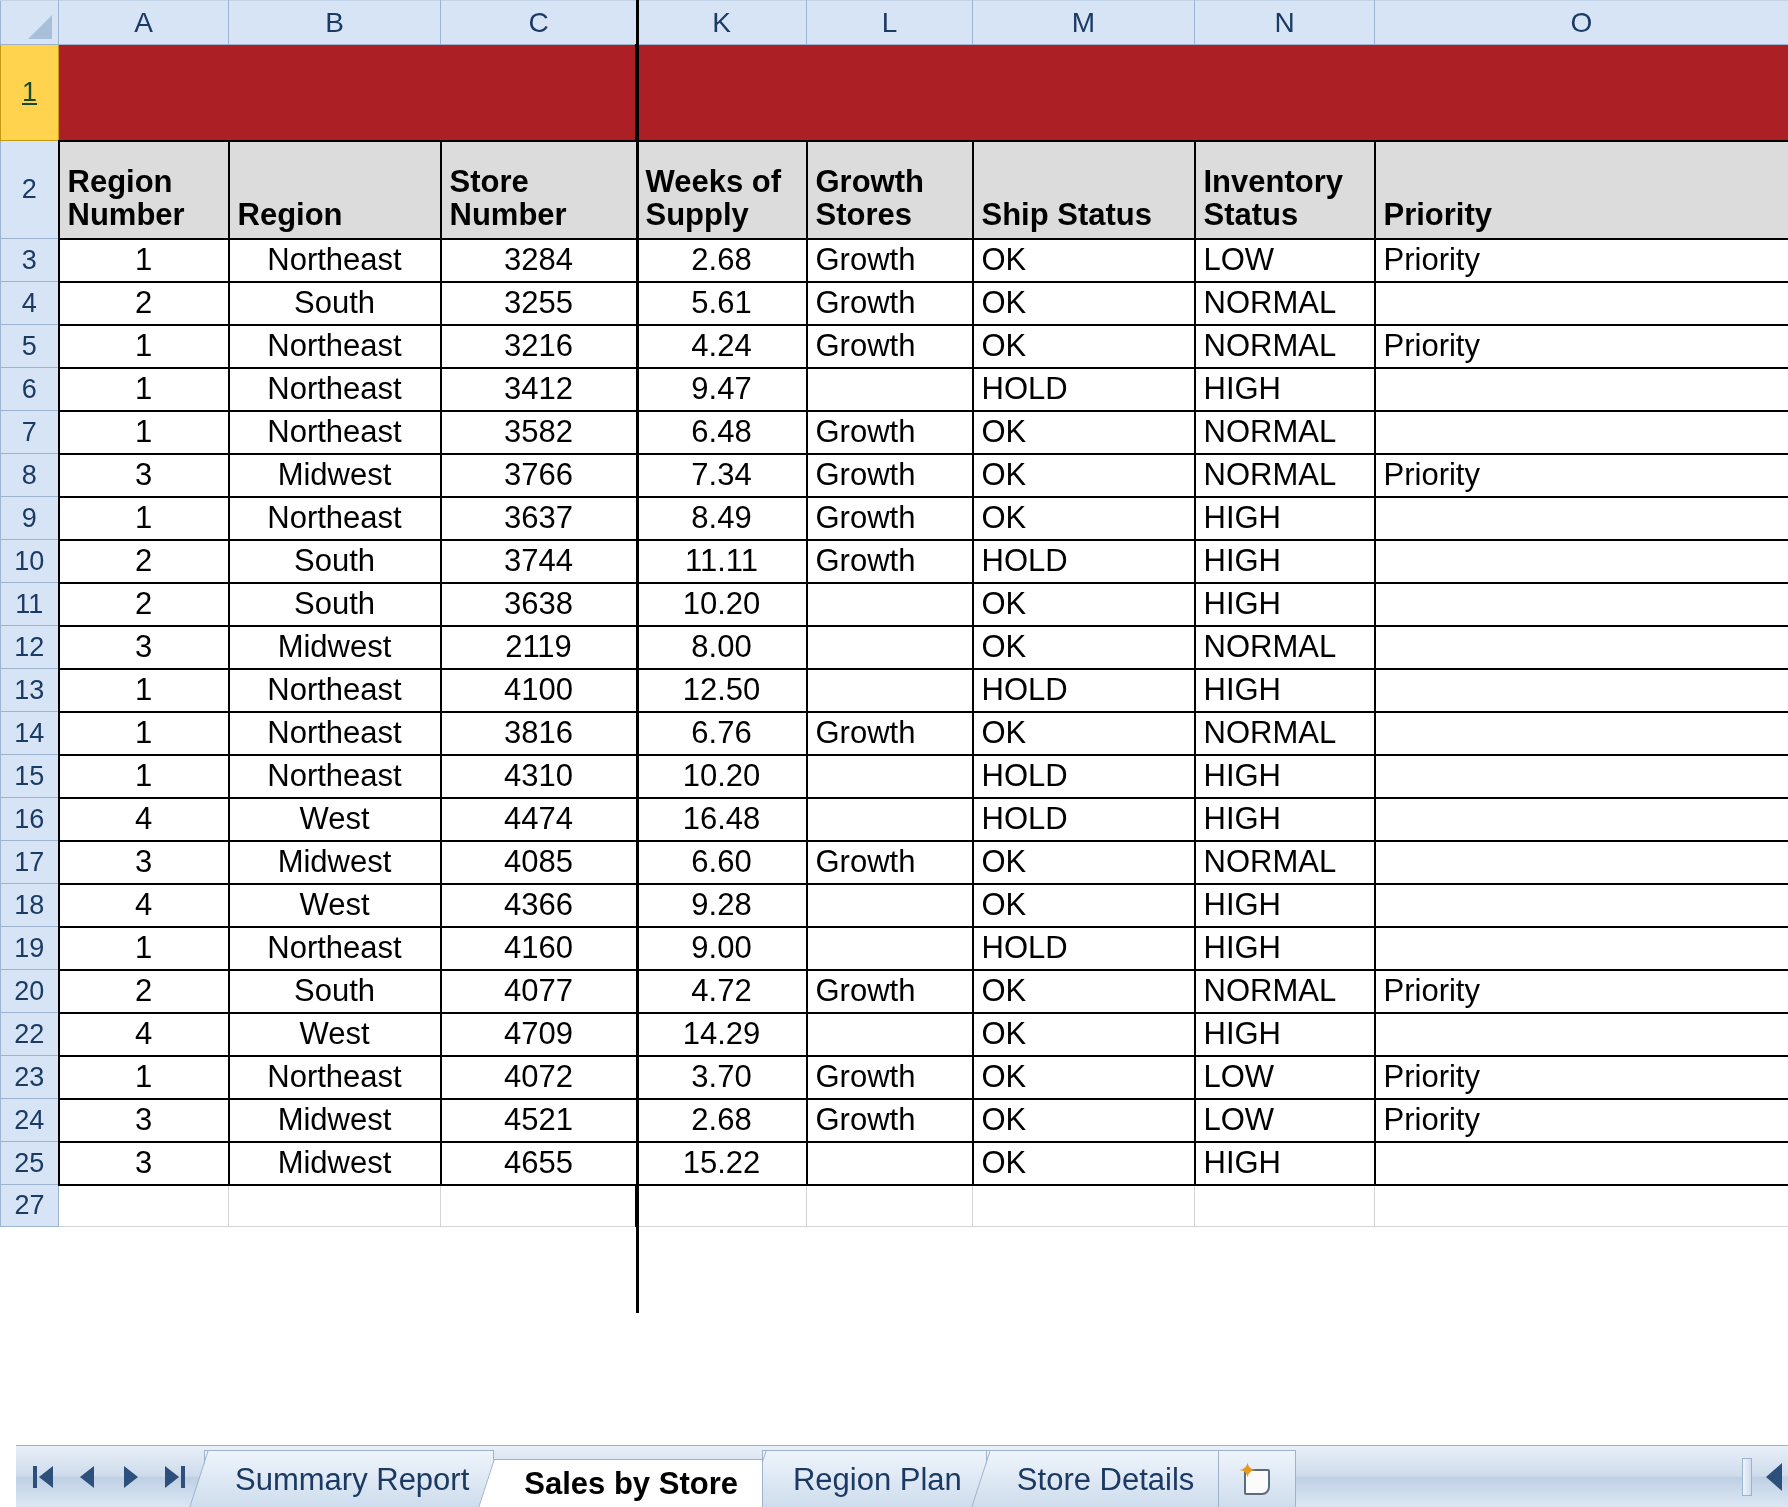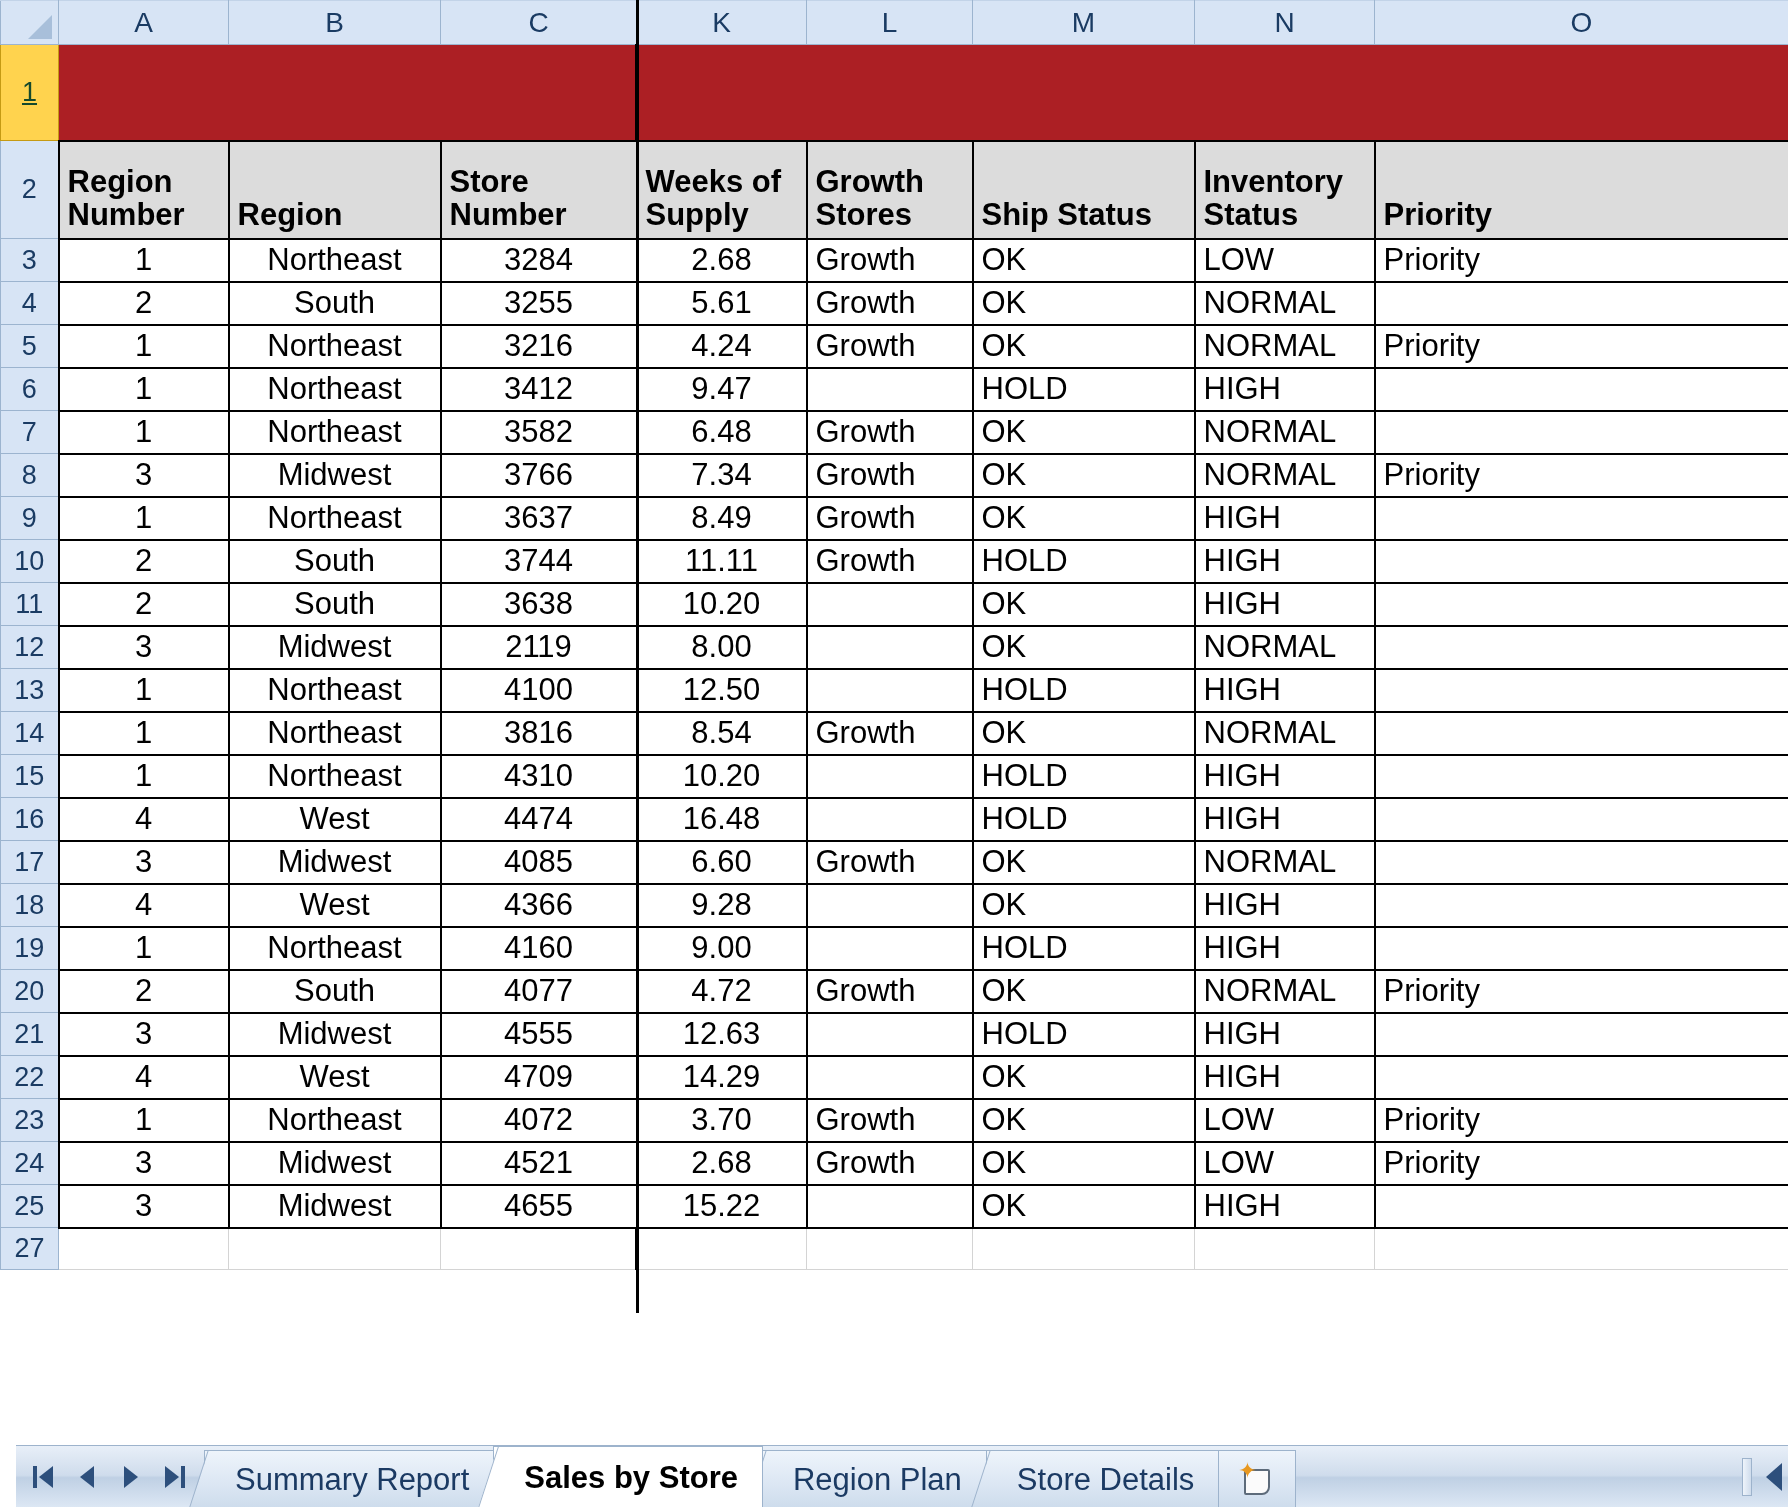--- a/index.html
+++ b/index.html
@@ -164,21 +164,21 @@
     border-bottom: none;
     margin-right: -1px;
     transform: skewX(0deg);
     font-family: "Liberation Sans", sans-serif;
     white-space: nowrap;
   }
   .tab.active {
     background: #ffffff;
     font-weight: bold;
     color: #000;
-    height: 62px;
+    height: 49px;
     border-color: #9db3cc;
     z-index: 3;
   }
   .tab .slant-l {
     position: absolute; left: -16px; top: 0; bottom: 0; width: 18px;
     background: inherit;
     border-left: 1px solid #9db3cc;
     transform: skewX(-18deg);
     transform-origin: bottom left;
   }
@@ -384,21 +384,21 @@
             <td class="dc lft"></td>
             <td class="dc lft">HOLD</td>
             <td class="dc lft">HIGH</td>
             <td class="dc lft"></td>
           </tr>
           <tr class="drow">
             <td class="rowhdr">14</td>
             <td class="dc ctr">1</td>
             <td class="dc ctr">Northeast</td>
             <td class="dc num">3816</td>
-            <td class="dc num">8.54</td>
+            <td class="dc num">6.76</td>
             <td class="dc lft">Growth</td>
             <td class="dc lft">OK</td>
             <td class="dc lft">NORMAL</td>
             <td class="dc lft"></td>
           </tr>
           <tr class="drow">
             <td class="rowhdr">15</td>
             <td class="dc ctr">1</td>
             <td class="dc ctr">Northeast</td>
             <td class="dc num">4310</td>
@@ -455,31 +455,20 @@
           <tr class="drow">
             <td class="rowhdr">20</td>
             <td class="dc ctr">2</td>
             <td class="dc ctr">South</td>
             <td class="dc num">4077</td>
             <td class="dc num">4.72</td>
             <td class="dc lft">Growth</td>
             <td class="dc lft">OK</td>
             <td class="dc lft">NORMAL</td>
             <td class="dc lft">Priority</td>
-          </tr>
-          <tr class="drow">
-            <td class="rowhdr">21</td>
-            <td class="dc ctr">3</td>
-            <td class="dc ctr">Midwest</td>
-            <td class="dc num">4555</td>
-            <td class="dc num">12.63</td>
-            <td class="dc lft"></td>
-            <td class="dc lft">HOLD</td>
-            <td class="dc lft">HIGH</td>
-            <td class="dc lft"></td>
           </tr>
           <tr class="drow">
             <td class="rowhdr">22</td>
             <td class="dc ctr">4</td>
             <td class="dc ctr">West</td>
             <td class="dc num">4709</td>
             <td class="dc num">14.29</td>
             <td class="dc lft"></td>
             <td class="dc lft">OK</td>
             <td class="dc lft">HIGH</td>

